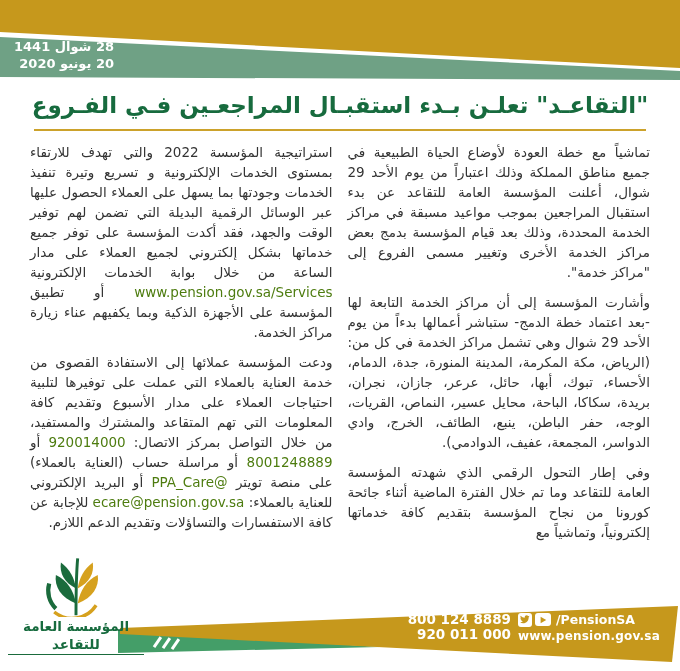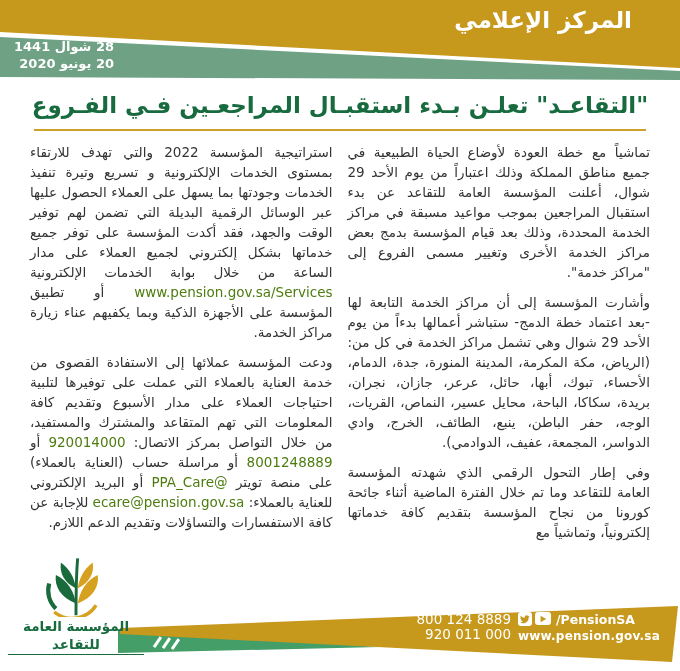--- a/index.html
+++ b/index.html
@@ -54,38 +54,37 @@
   }
   .hatch{position:absolute;width:2.5px;height:12px;background:#fff;transform:rotate(35deg);}
   .ribbon-gold{
     position:absolute;top:598px;left:0;width:680px;height:70px;background:#C6981C;
     clip-path:polygon(120px 30px,678px 8px,672px 64px,120px 36px);
   }
   .contact{
     position:absolute;top:612px;right:20px;display:flex;direction:ltr;
     gap:7px;align-items:flex-start;color:#fff;z-index:3;
   }
-  .phones{text-align:right;font-weight:normal;font-size:13.5px;line-height:14.5px;white-space:nowrap;}
-  .social-row{display:flex;gap:3px;}
+  .phones{text-align:right;font-weight:bold;font-size:13.5px;line-height:14.5px;white-space:nowrap;}
+  .social-row{display:flex;align-items:center;gap:3px;}
   .icon-box{
     width:14px;height:14px;background:#fff;border-radius:3px;
     display:flex;align-items:center;justify-content:center;flex:0 0 auto;
   }
   .icon-box.yt{width:16px;height:13px;border-radius:3px;}
   .handle{font-size:12.5px;font-weight:bold;margin-left:2px;white-space:nowrap;}
   .website{font-size:12px;font-weight:bold;margin-top:2px;letter-spacing:.2px;white-space:nowrap;}
 </style>
 </head>
 <body>
 
 <div class="page">
 
   <div class="band-gold"></div>
   <div class="band-green"></div>
-  <div class="media-center">المركز الإعلامي</div>
   <div class="dates">
     <div>28 شوال 1441</div>
     <div>20 يونيو 2020</div>
   </div>
 
   <div class="title">
     <div>"التقاعـد" تعلـن بـدء استقبـال المراجعـين فـي الفـروع</div>
   </div>
   <hr class="rule">
 

